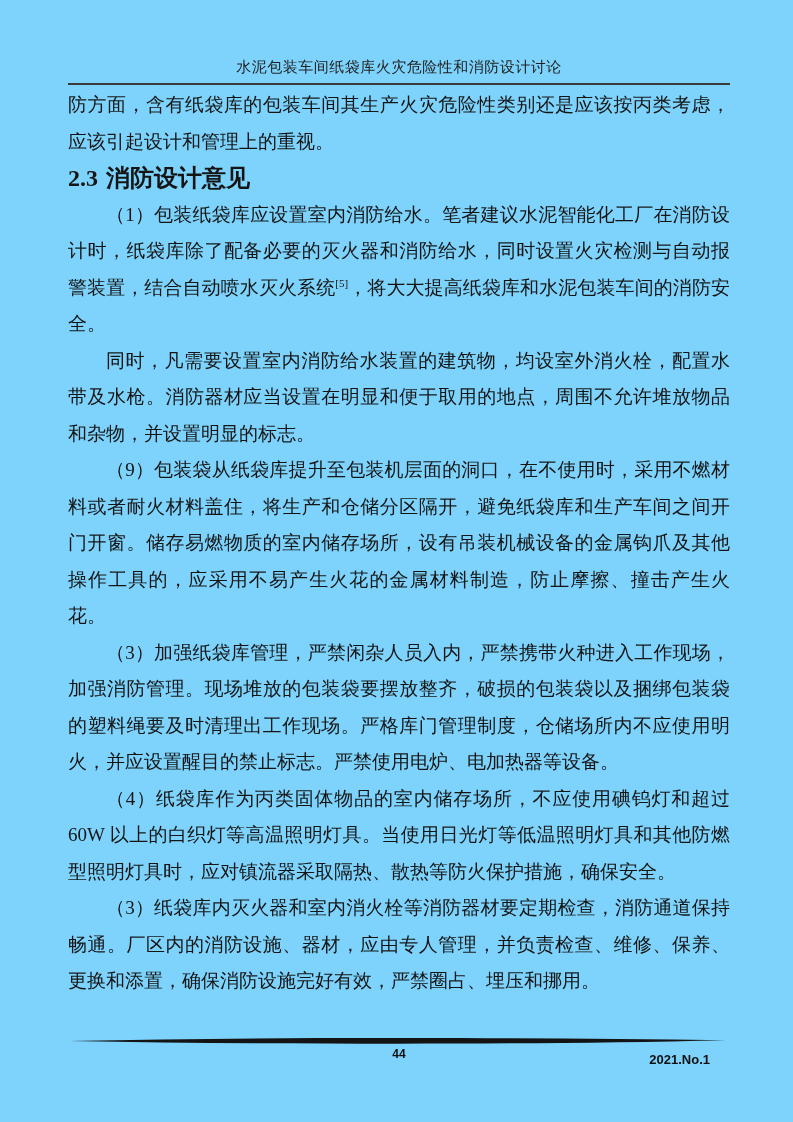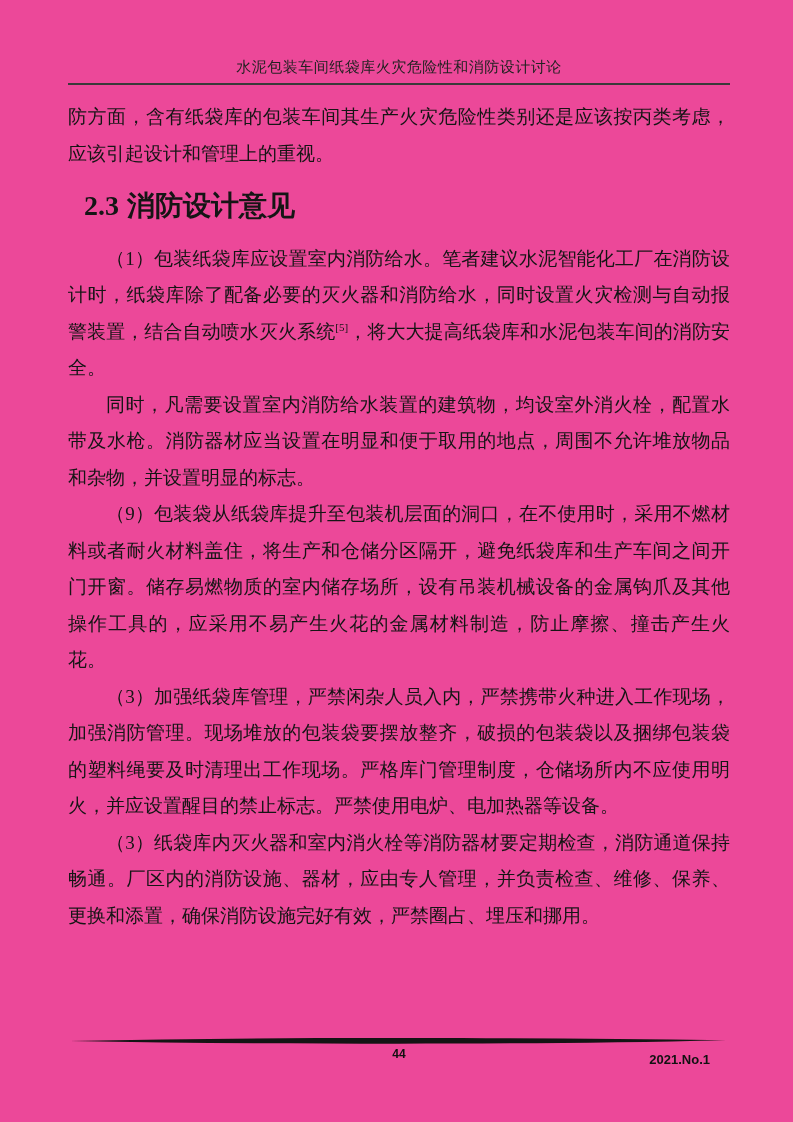--- a/index.html
+++ b/index.html
@@ -1,19 +1,19 @@
 <!DOCTYPE html>
 <html lang="zh"><head>
 <meta charset="utf-8">
 <style>
   html,body { margin:0; padding:0; background:#fff; }
   .page {
     position:relative;
     width:793px; height:1122px;
-    background:#ec4899;
+    background:#7dd3fc;
     overflow:hidden;
     font-family:"Liberation Serif", serif;
     color:#151515;
   }
   .content {
     position:absolute;
     left:68px; top:0;
     width:662px;
   }
   .running-header {
@@ -22,31 +22,31 @@
     border-bottom:2px solid #3a3a3a;
   }
   .header-title {
     text-align:center;
     font-size:15px;
     line-height:20px;
     color:#222;
     letter-spacing:0.5px;
   }
   .body-text {
-    padding-top:14px;
+    padding-top:2px;
     font-size:19px;
     line-height:36.5px;
     text-align:justify;
     text-align-last:left;
   }
   .para { margin:0; text-indent:2em; }
   .para.no-indent { text-indent:0; }
   .section-heading {
-    margin:16px;
-    font-size:28px;
+    margin:0;
+    font-size:24px;
     line-height:36.5px;
     font-weight:bold;
     text-align:left;
   }
   .heading-num {
     font-family:"Liberation Serif", serif;
     font-weight:bold;
     margin-right:8px;
   }
   .heading-text {
@@ -104,20 +104,21 @@
       <h2 class="section-heading"><span class="heading-num">2.3</span><span class="heading-text">消防设计意见</span></h2>
 
       <p class="para"><span>（1）包装纸袋库应设置室内消防给水。笔者建议水泥智能化工厂在消防设计时，纸袋库除了配备必要的灭火器和消防给水，同时设置火灾检测与自动报警装置，结合自动喷水灭火系统</span><sup class="ref">[5]</sup><span>，将大大提高纸袋库和水泥包装车间的消防安全。</span></p>
 
       <p class="para">同时，凡需要设置室内消防给水装置的建筑物，均设室外消火栓，配置水带及水枪。消防器材应当设置在明显和便于取用的地点，周围不允许堆放物品和杂物，并设置明显的标志。</p>
 
       <p class="para">（9）包装袋从纸袋库提升至包装机层面的洞口，在不使用时，采用不燃材料或者耐火材料盖住，将生产和仓储分区隔开，避免纸袋库和生产车间之间开门开窗。储存易燃物质的室内储存场所，设有吊装机械设备的金属钩爪及其他操作工具的，应采用不易产生火花的金属材料制造，防止摩擦、撞击产生火花。</p>
 
       <p class="para">（3）加强纸袋库管理，严禁闲杂人员入内，严禁携带火种进入工作现场，加强消防管理。现场堆放的包装袋要摆放整齐，破损的包装袋以及捆绑包装袋的塑料绳要及时清理出工作现场。严格库门管理制度，仓储场所内不应使用明火，并应设置醒目的禁止标志。严禁使用电炉、电加热器等设备。</p>
 
+      <p class="para">（4）纸袋库作为丙类固体物品的室内储存场所，不应使用碘钨灯和超过 60W 以上的白织灯等高温照明灯具。当使用日光灯等低温照明灯具和其他防燃型照明灯具时，应对镇流器采取隔热、散热等防火保护措施，确保安全。</p>
 
       <p class="para">（3）纸袋库内灭火器和室内消火栓等消防器材要定期检查，消防通道保持畅通。厂区内的消防设施、器材，应由专人管理，并负责检查、维修、保养、更换和添置，确保消防设施完好有效，严禁圈占、埋压和挪用。</p>
 
 
     </div>
   </div>
 
   <div class="footer">
     <svg class="footer-rule" viewBox="0 0 660 8" preserveAspectRatio="none" aria-hidden="true">
       <path d="M2 4 C 110 1.6, 225 0.9, 330 1.0 C 435 0.9, 550 1.8, 658 3.2 C 550 5.8, 435 6.7, 330 6.7 C 225 6.7, 110 6.0, 2 4 Z" fill="#141414"></path>

